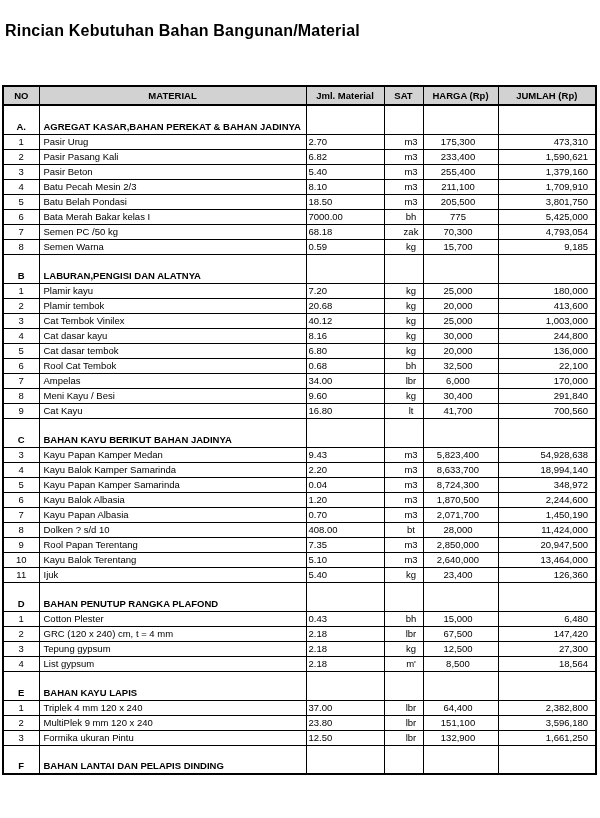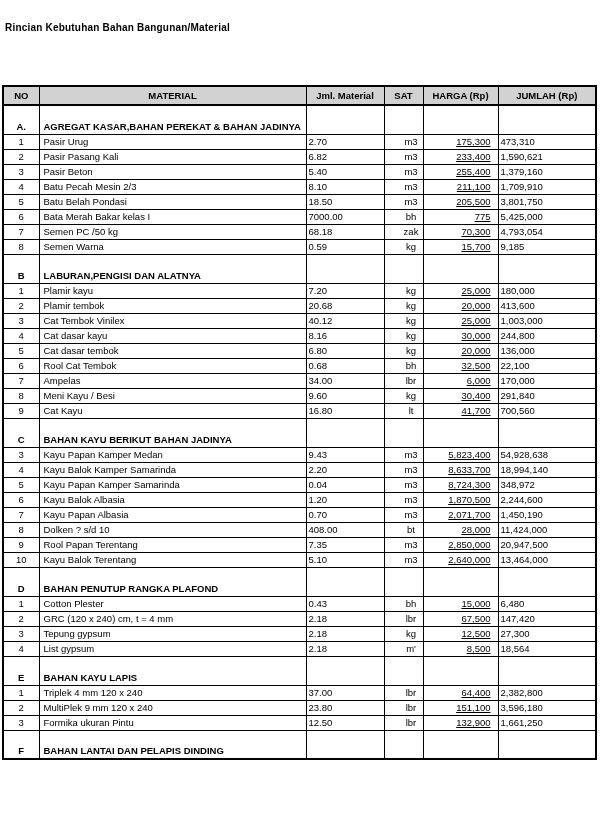--- a/index.html
+++ b/index.html
@@ -7,21 +7,21 @@
     width: 600px; height: 818px;
     background: #ffffff;
     font-family: "Liberation Sans", sans-serif;
     color: #000000;
     position: relative;
     overflow: hidden;
   }
   .page-title {
     position: absolute;
     left: 5px; top: 22px;
-    font-size: 10px;
+    font-size: 16px;
     font-weight: bold;
     letter-spacing: 0.2px;
     white-space: nowrap;
   }
   table.material-table {
     position: absolute;
     left: 2px; top: 85px;
     width: 593px;
     border-collapse: collapse;
     table-layout: fixed;
@@ -47,22 +47,22 @@
   tr.section-row { height: 29px; }
   tr.section-row td {
     vertical-align: bottom;
     font-weight: bold;
     padding-bottom: 2px;
   }
   td.c-no   { text-align: center; }
   td.c-mat  { text-align: left; padding-left: 4px; }
   td.c-qty  { text-align: left; }
   td.c-sat  { text-align: center; padding-left: 17px; }
-  td.c-hrg  { text-align: right; padding-right: 7px; text-decoration: underline; }
-  td.c-jml  { padding-right: 7px; }
+  td.c-hrg  { text-align: center; padding-right: 7px; }
+  td.c-jml  { text-align: right; padding-right: 7px; }
 </style>
 </head>
 <body>
 
 <div class="page-title">Rincian Kebutuhan Bahan Bangunan/Material</div>
 
 <table class="material-table">
   <colgroup>
     <col style="width:36px">
     <col style="width:267px">
@@ -299,20 +299,28 @@
         <td class="c-jml">20,947,500</td>
       </tr>
       <tr class="data-row">
         <td class="c-no">10</td>
         <td class="c-mat">Kayu Balok Terentang</td>
         <td class="c-qty">5.10</td>
         <td class="c-sat">m3</td>
         <td class="c-hrg">2,640,000</td>
         <td class="c-jml">13,464,000</td>
       </tr>
+      <tr class="data-row">
+        <td class="c-no">11</td>
+        <td class="c-mat">Ijuk</td>
+        <td class="c-qty">5.40</td>
+        <td class="c-sat">kg</td>
+        <td class="c-hrg">23,400</td>
+        <td class="c-jml">126,360</td>
+      </tr>
       <tr class="section-row">
         <td class="c-no">D</td>
         <td class="c-mat">BAHAN PENUTUP RANGKA PLAFOND</td>
         <td class="c-qty"></td>
         <td class="c-sat"></td>
         <td class="c-hrg"></td>
         <td class="c-jml"></td>
       </tr>
       <tr class="data-row">
         <td class="c-no">1</td>

